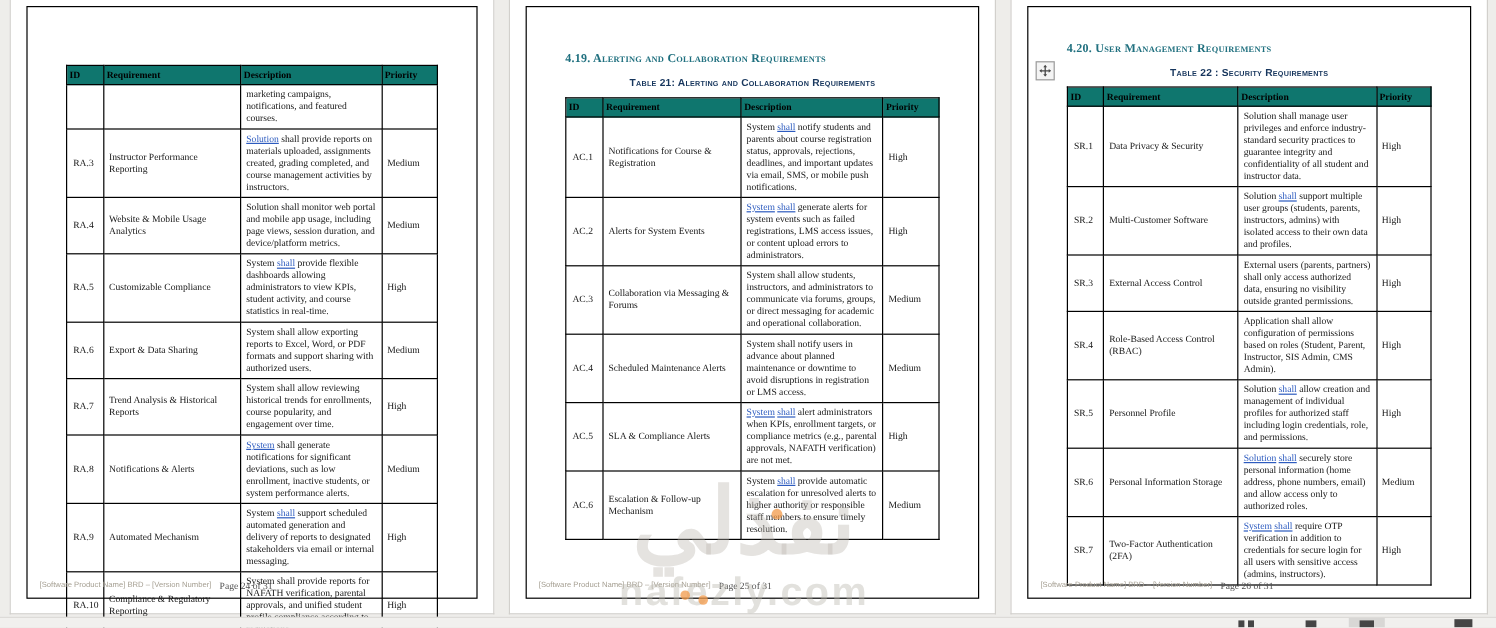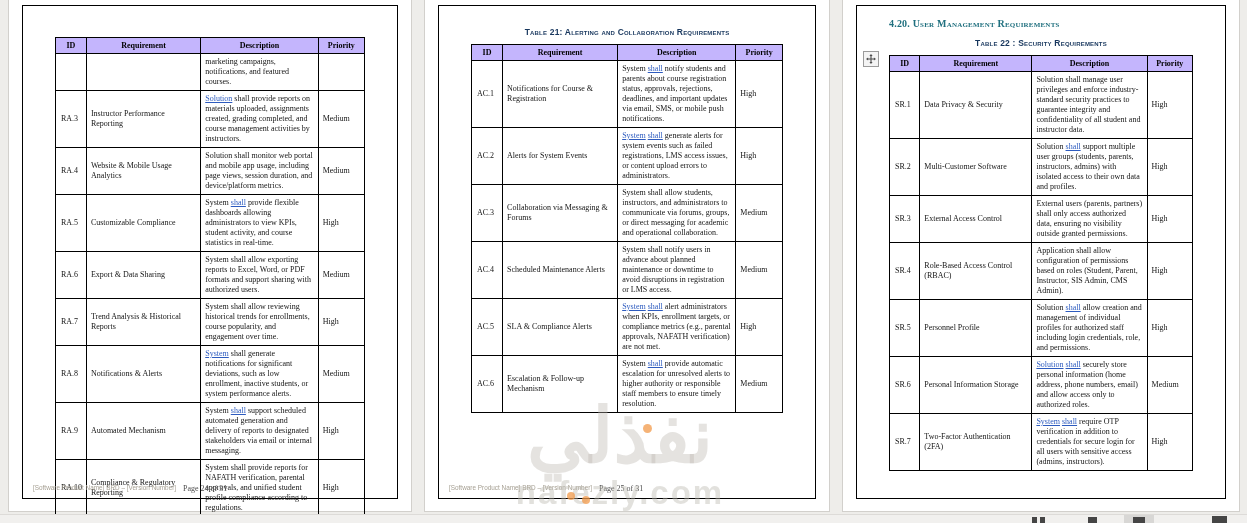--- a/index.html
+++ b/index.html
@@ -10,36 +10,36 @@
 
   .sheet { position:absolute; top:0; height:512px; background:#ffffff;
            border:1px solid #d2d0cc; border-top:none; }
   #sheet1 { left:8px;   width:404px; }
   #sheet2 { left:424px; width:406px; }
   #sheet3 { left:842px; width:398px; }
 
   .pagebox { position:absolute; left:13px; right:13px; top:5px; bottom:12px;
              border:1.5px solid #000; }
 
-  .content { position:absolute; left:0; right:0; top:0; padding:0 32px; }
+  .content { position:absolute; left:0; right:0; top:17px; padding:0 32px; }
   #sheet1 .content { padding-top:31px; }
   #sheet2 .content { padding-top:21px; }
   #sheet3 .content { padding-top:12px; }
 
   .section-heading { font-family:"Liberation Serif", serif; font-weight:bold;
                      font-variant:small-caps; color:#20707f; font-size:10px;
                      margin-bottom:9px; letter-spacing:.2px; }
   .table-caption { font-family:"Liberation Sans", sans-serif; font-weight:bold;
                    font-variant:small-caps; color:#17365d; font-size:8.5px;
                    text-align:center; margin-bottom:7px; letter-spacing:.2px; }
 
   table.req-table { border-collapse:collapse; width:100%; table-layout:fixed;
                     border:1.5px solid #000; }
   .req-table th, .req-table td { border:1px solid #000; }
-  .req-table th { background:#c4b5fd; font-weight:bold; text-align:center;
+  .req-table th { background:#0f766e; font-weight:bold; text-align:left;
                   font-size:8px; padding:3px 2px; color:#000;
                   font-family:"Liberation Serif", serif; }
   .req-table td { font-size:8px; line-height:1.25; padding:3px 4px;
                   vertical-align:middle; color:#151515;
                   font-family:"Liberation Serif", serif; }
   td.c-id  { padding-left:5px; }
   td.c-pri { padding-left:4px; }
   .ul { color:#2d5bbf; text-decoration:underline; }
 
   .footer { position:absolute; left:10px; right:10px; bottom:5px;
@@ -159,20 +159,21 @@
       <div class="footer">
         <div class="footer-left">[Software Product Name] BRD – [Version Number]</div>
         <div class="footer-right">Page 24 of 31</div>
       </div>
     </div>
   </div>
 
   <div class="sheet" id="sheet2">
     <div class="pagebox">
       <div class="content">
+        <div class="section-heading">4.19. Alerting and Collaboration Requirements</div>
         <div class="table-caption">Table 21: Alerting and Collaboration Requirements</div>
         <table class="req-table">
           <colgroup>
               <col style="width:10%">
               <col style="width:37%">
               <col style="width:38%">
               <col style="width:15%">
             </colgroup>
           <thead>
               <tr>
@@ -293,20 +294,24 @@
               </tr>
               <tr>
                 <td class="c-id">SR.7</td>
                 <td class="c-req">Two-Factor Authentication (2FA)</td>
                 <td class="c-desc"><span class="ul">System</span> <span class="ul">shall</span> require OTP verification in addition to credentials for secure login for all users with sensitive access (admins, instructors).</td>
                 <td class="c-pri">High</td>
               </tr>
             </tbody>
         </table>
       </div>
+      <div class="footer">
+        <div class="footer-left">[Software Product Name] BRD – [Version Number]</div>
+        <div class="footer-right">Page 26 of 31</div>
+      </div>
     </div>
   </div>
 
   <div class="watermark">
     <div class="wm-ar">نفذلي</div>
     <span class="wm-dot d1"></span>
     <span class="wm-dot d2"></span>
     <span class="wm-dot d3"></span>
     <div class="wm-en">nafezly.com</div>
   </div>

